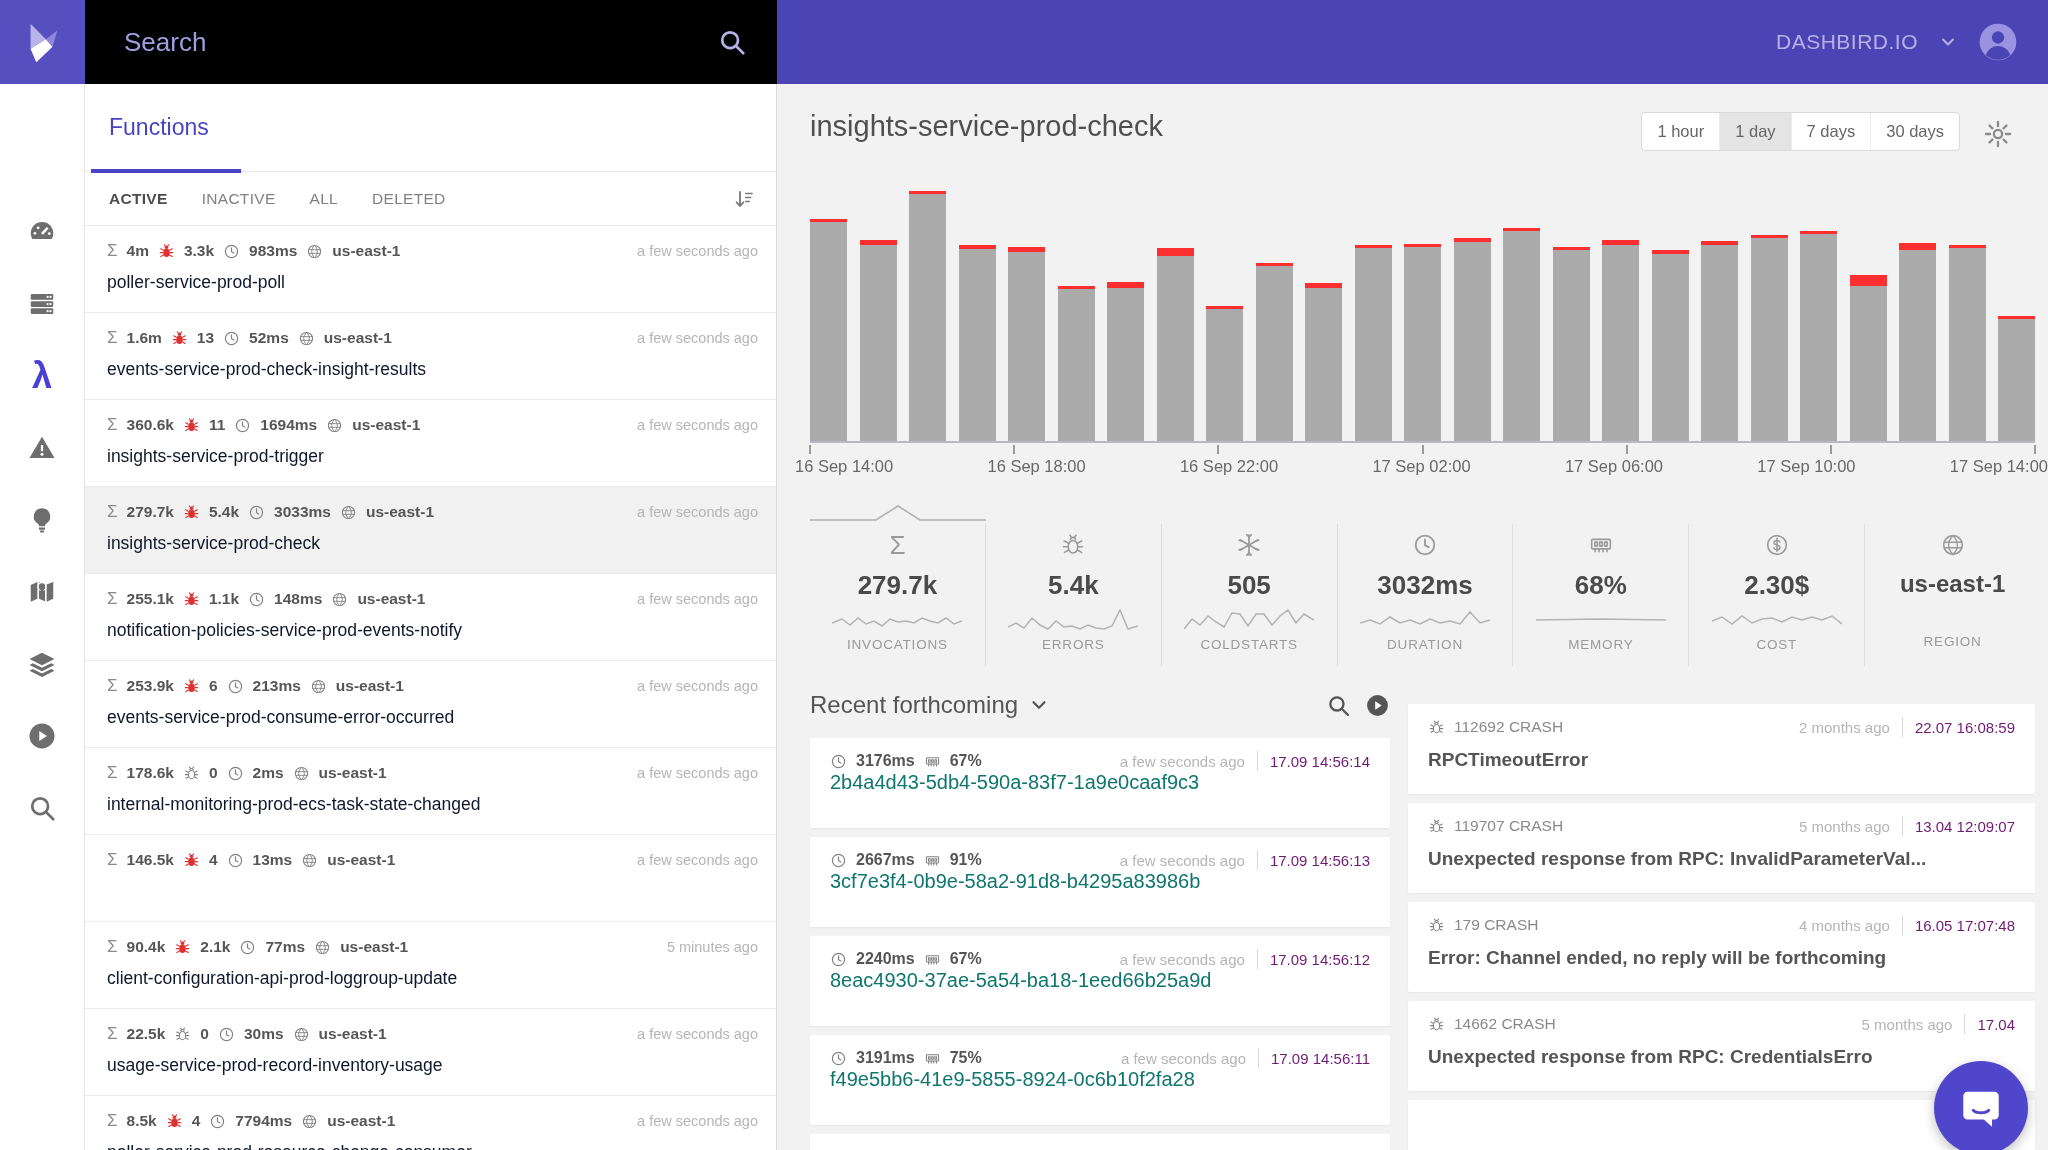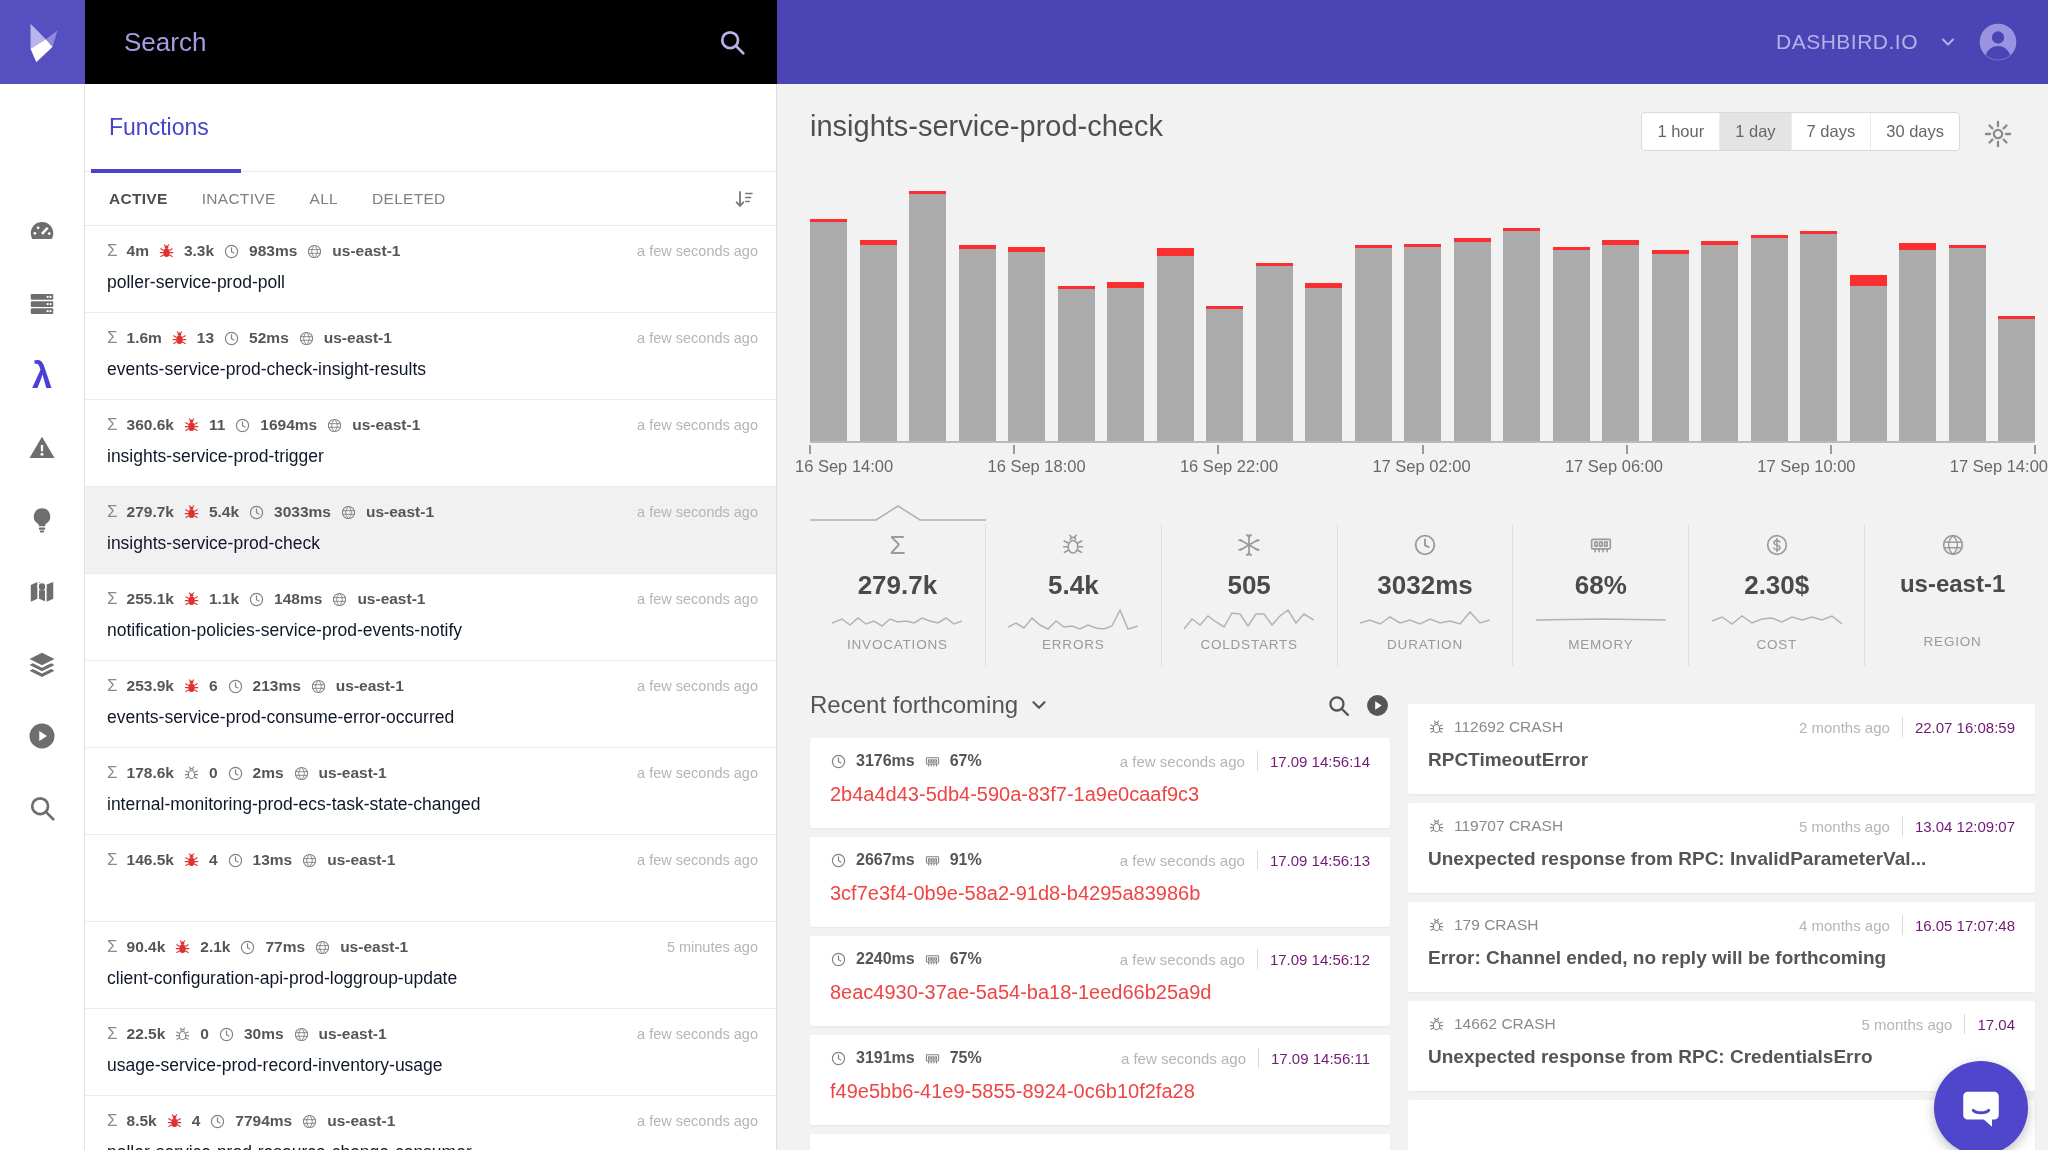--- a/index.html
+++ b/index.html
@@ -95,21 +95,21 @@
   .cards{margin-top:16px;}
   .card{background:#fff;height:90px;margin-bottom:9px;padding:13px 20px 0 20px;
         border-radius:2px;box-shadow:0 1px 2px rgba(0,0,0,.05);position:relative;cursor:pointer;}
   .card.stub{height:90px;}
   .c-row1{display:flex;align-items:center;gap:9px;font-size:16px;color:#555;font-weight:600;}
   .c-row1 .ico{width:17px;height:17px;color:#828282;}
   .c-right{margin-left:auto;display:flex;align-items:center;font-weight:400;}
   .c-ago{color:#b5b5b5;font-size:15px;}
   .c-div{width:1px;height:20px;background:#d9d9d9;margin:0 12px;}
   .c-time{color:#701a75;font-size:15px;}
-  .c-id{margin-top:12px;font-size:20px;color:#ef4444;}
+  .c-id{margin-top:0;font-size:20px;color:#0f766e;}
   .e-meta{font-weight:400;color:#8a8a8a;font-size:15.5px;}
   .e-title{margin-top:12px;font-size:19px;color:#555;font-weight:700;white-space:nowrap;
            overflow:hidden;}
 
   .chat{position:absolute;right:20px;top:1061px;width:94px;height:94px;border-radius:50%;
         background:#4f46cb;display:flex;align-items:center;justify-content:center;
         box-shadow:0 4px 12px rgba(0,0,0,.25);cursor:pointer;z-index:9;}
   .chat .ico{width:46px;height:46px;}
 </style>
 </head>

